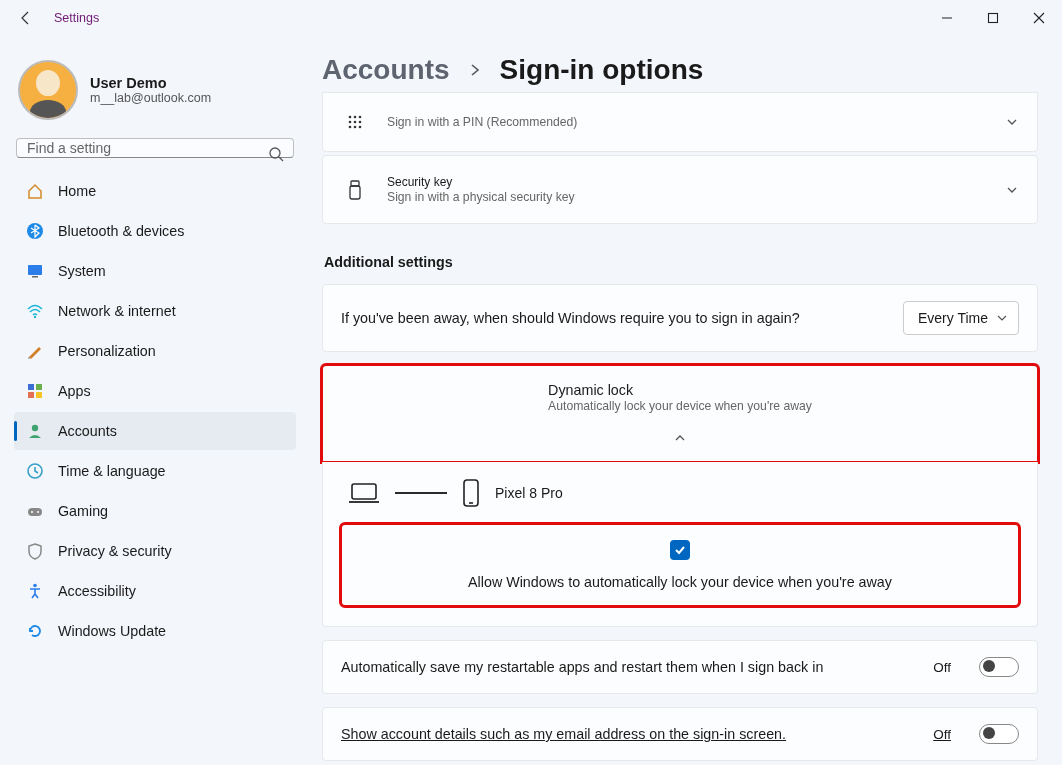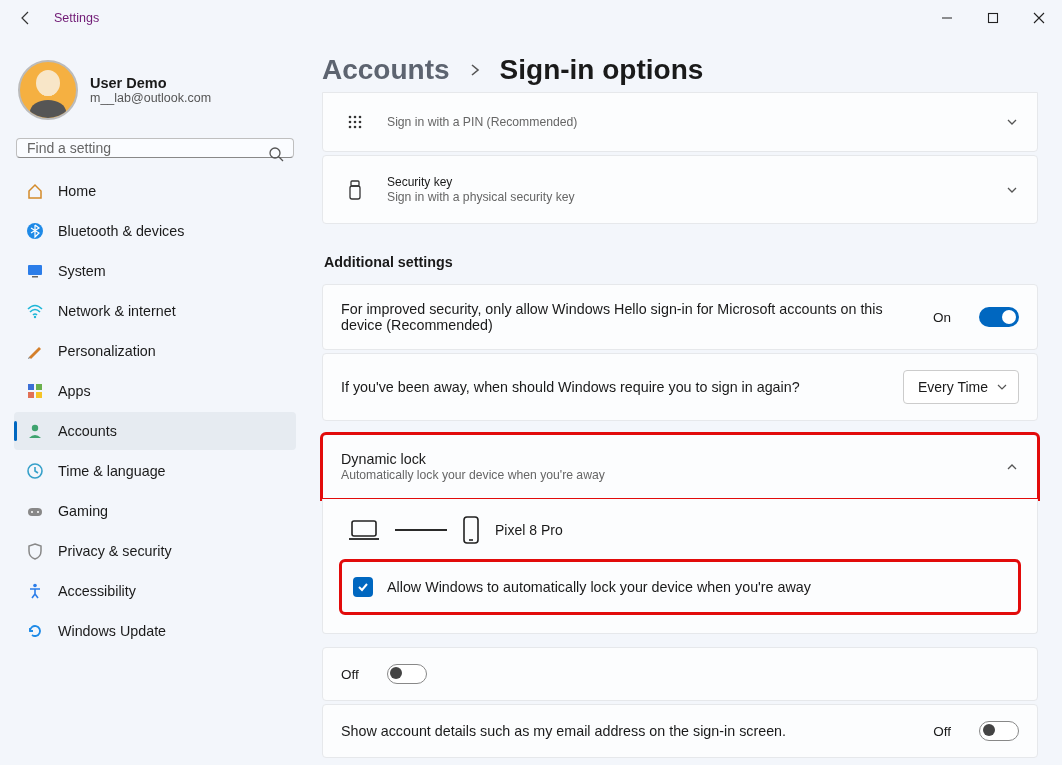--- a/index.html
+++ b/index.html
@@ -49,21 +49,21 @@
   .toggle { width:40px; height:20px; border-radius:10px; position:relative; background:#888; }
   .toggle.on { background:#0067c0; }
   .toggle .knob { position:absolute; top:3px; width:14px; height:14px; border-radius:50%; background:#fff; }
   .toggle.on .knob { right:3px; }
   .toggle.off .knob { left:3px; background:#444;}
   .toggle.off { background:#fff; border:1.3px solid #888;}
   .toggle.off .knob { top:1.6px; left:2.5px; width:12px;height:12px;}
   .select { border:1px solid #ccc; border-radius:4px; height:34px; padding: 0 30px 0 14px; display:flex; align-items:center; font-size:14px; background:#fff; position:relative;}
   .select .chev { position:absolute; right:10px; }
 
-  .highlighted { outline: 3px solid #e20b0b; outline-offset: -1px; }
+  .highlighted { outline: 3px solid #e20b0b; outline-offset: -1px; flex-direction: column; }
 
   .dynlock-body { background:#fcfdfe; border:1px solid #e6e8eb; border-top:none; border-radius:0 0 4px 4px; padding: 10px 18px 20px 18px;  }
   .pairline { display:flex; align-items:center; gap:14px; padding: 6px 0 16px 6px;}
   .laptop-i, .phone-i { display:inline-block; }
   .connline { width:52px; height:2px; background:#2a2a2a; }
   .pair-name { font-size:14px; }
   .chkrow { display:flex; align-items:center; gap:14px; padding: 16px 12px; border-radius:4px;}
   .chkrow.highlighted { padding: 16px 12px; }
   .chkbox { width:20px; height:20px; border-radius:4px; background:#0067c0; display:flex; align-items:center; justify-content:center;}
   .chktext { font-size:14.3px; }
@@ -284,27 +284,20 @@
             <svg width="14" height="14" viewBox="0 0 14 14">
               <path d="M3 5 L7 9 L11 5" stroke="#555" stroke-width="1.3" fill="none"></path>
             </svg>
           </span>
       </div>
     </div>
 
     <div class="section-title">Additional settings</div>
 
     <div class="stack">
-      <div class="row">
-        <div class="rtext">For improved security, only allow Windows Hello sign-in for Microsoft accounts on this device (Recommended)</div>
-        <span class="state-label">On</span>
-        <div class="toggle on">
-            <div class="knob"></div>
-          </div>
-      </div>
 
       <div class="row">
         <div class="rtext">If you've been away, when should Windows require you to sign in again?</div>
         <div class="select">
           <span>Every Time</span>
           <span class="chev">
               <svg width="12" height="12" viewBox="0 0 12 12">
                 <path d="M2 4 L6 8 L10 4" stroke="#555" stroke-width="1.2" fill="none"></path>
               </svg>
             </span>
@@ -345,27 +338,28 @@
           <div class="chkbox">
             <svg width="14" height="14" viewBox="0 0 14 14">
                 <path d="M3 7 L6 10 L11 4" stroke="#fff" stroke-width="2" fill="none"></path>
               </svg>
           </div>
           <span class="chktext">Allow Windows to automatically lock your device when you're away</span>
         </div>
       </div>
 
       <div class="row" style="margin-top:10px;">
+        <div class="rtext">Automatically save my restartable apps and restart them when I sign back in</div>
         <span class="state-label">Off</span>
         <div class="toggle off">
             <div class="knob"></div>
           </div>
       </div>
 
-      <div class="row" style="">
+      <div class="row" style="margin-top:10px;text-decoration:underline;">
         <div class="rtext">Show account details such as my email address on the sign-in screen.</div>
         <span class="state-label">Off</span>
         <div class="toggle off">
             <div class="knob"></div>
           </div>
       </div>
     </div>
   </main>
 </div>
 

